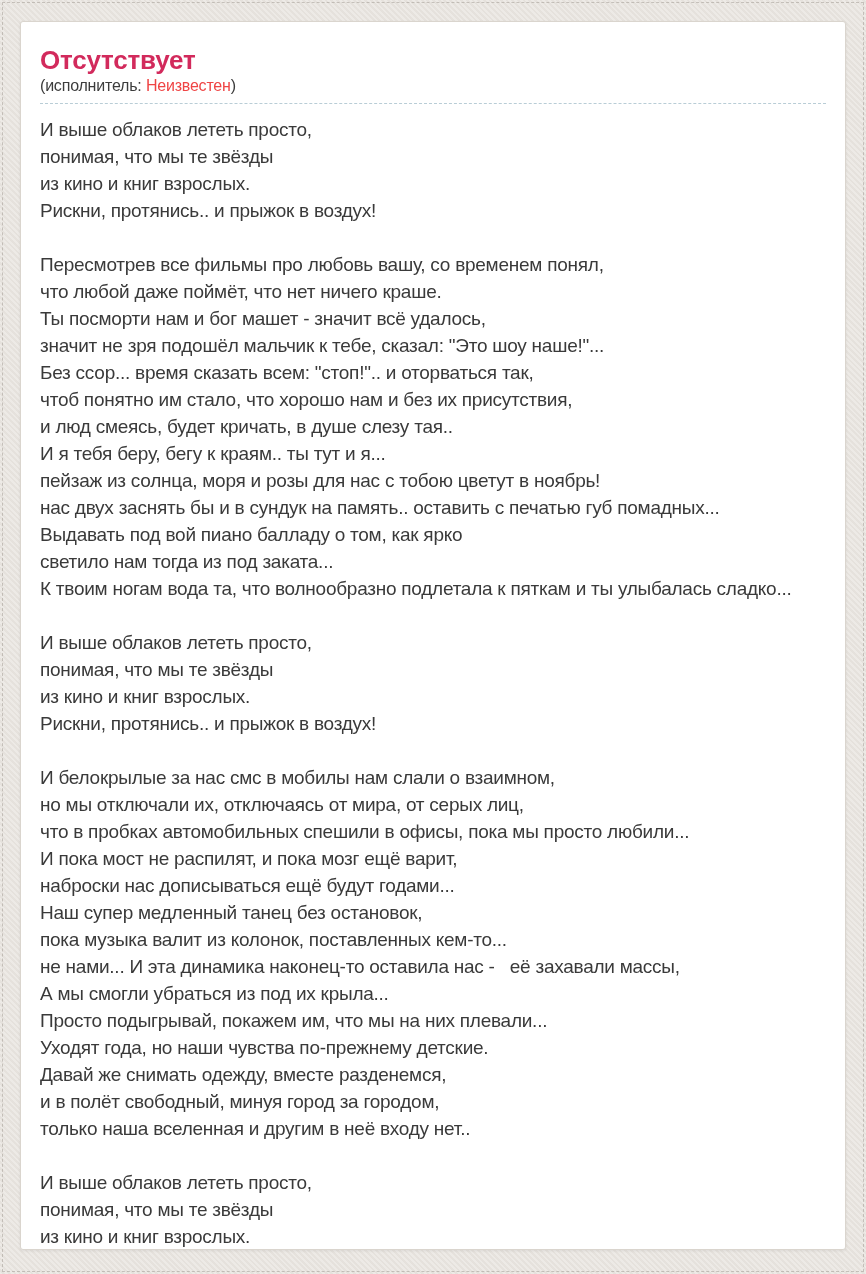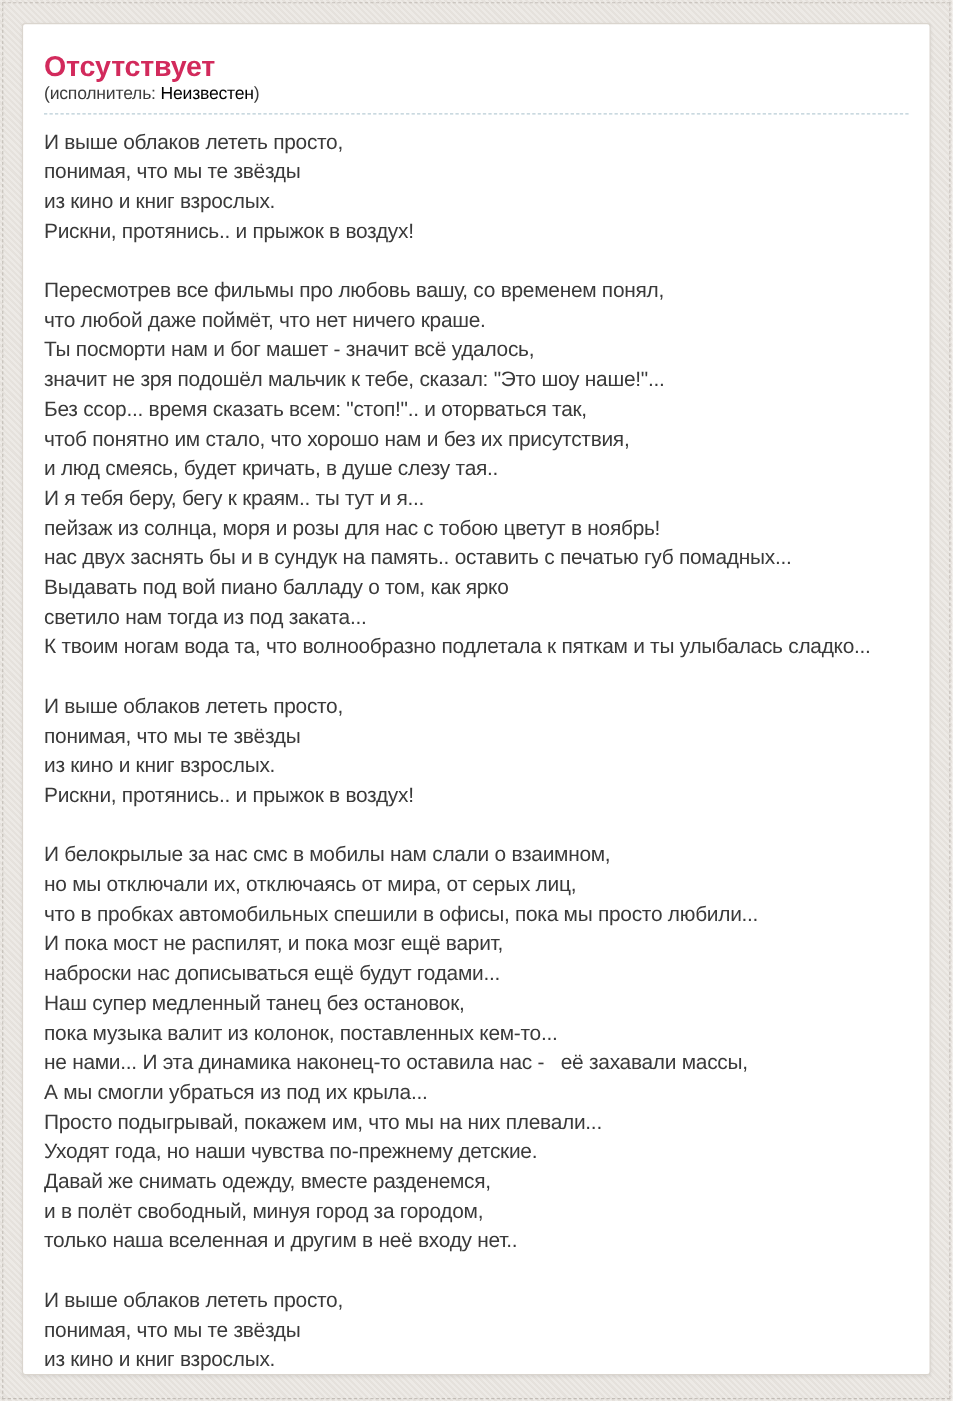--- a/index.html
+++ b/index.html
@@ -45,21 +45,21 @@
     letter-spacing: -0.2px;
   }
   .subtitle {
     margin: 2px 0 0 0;
     font-size: 16px;
     line-height: 20px;
     color: #3c3c3c;
     letter-spacing: -0.2px;
   }
   .artist-link {
-    color: #000000;
+    color: #ef4444;
     text-decoration: none;
     cursor: pointer;
   }
   .header-sep {
     border: none;
     border-bottom: 1px dashed #b9cdd6;
     margin: 7px 0 0 0;
     height: 0;
   }
   .lyrics {

